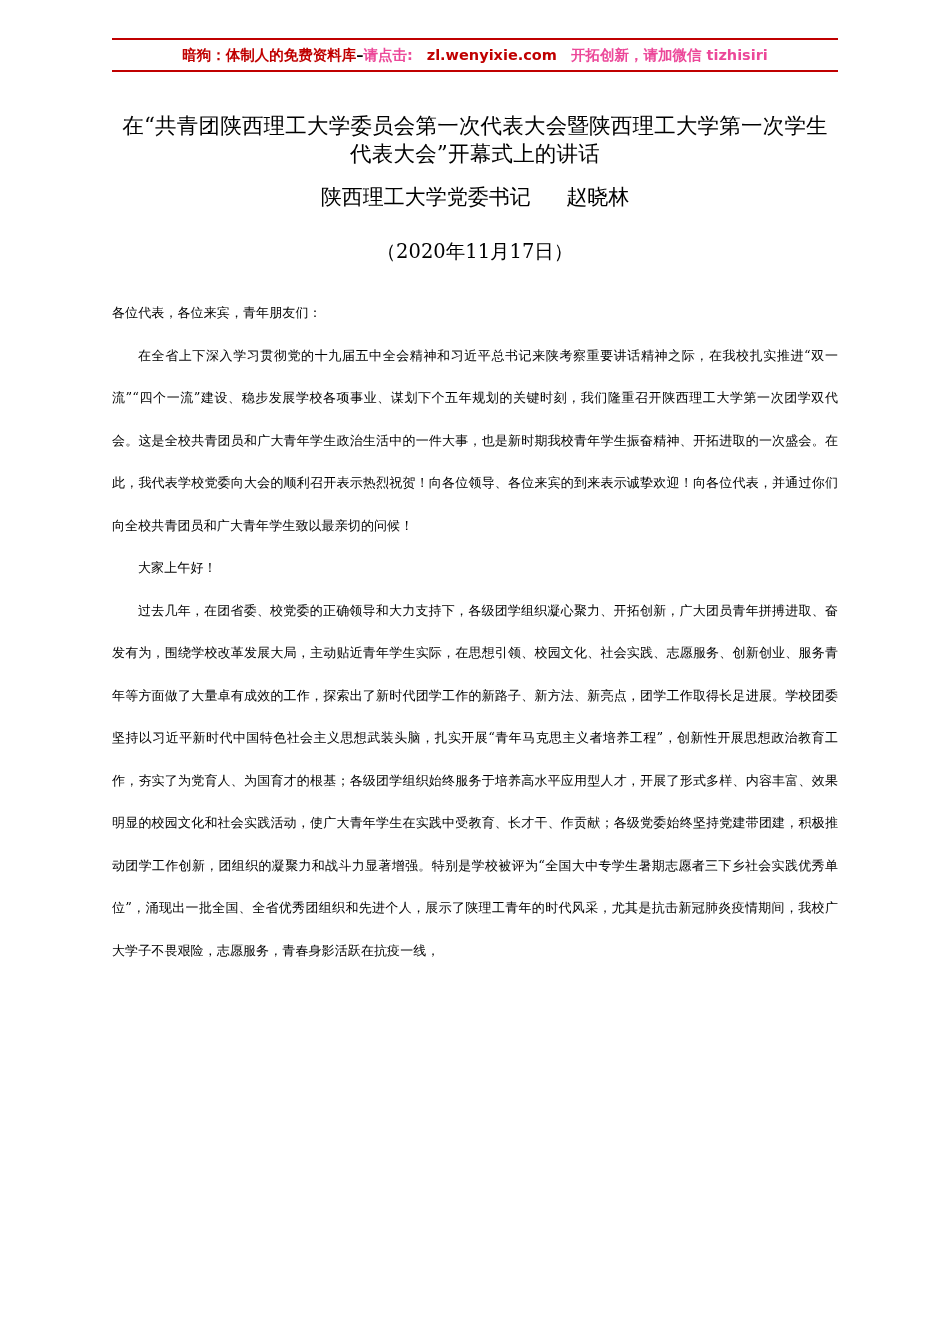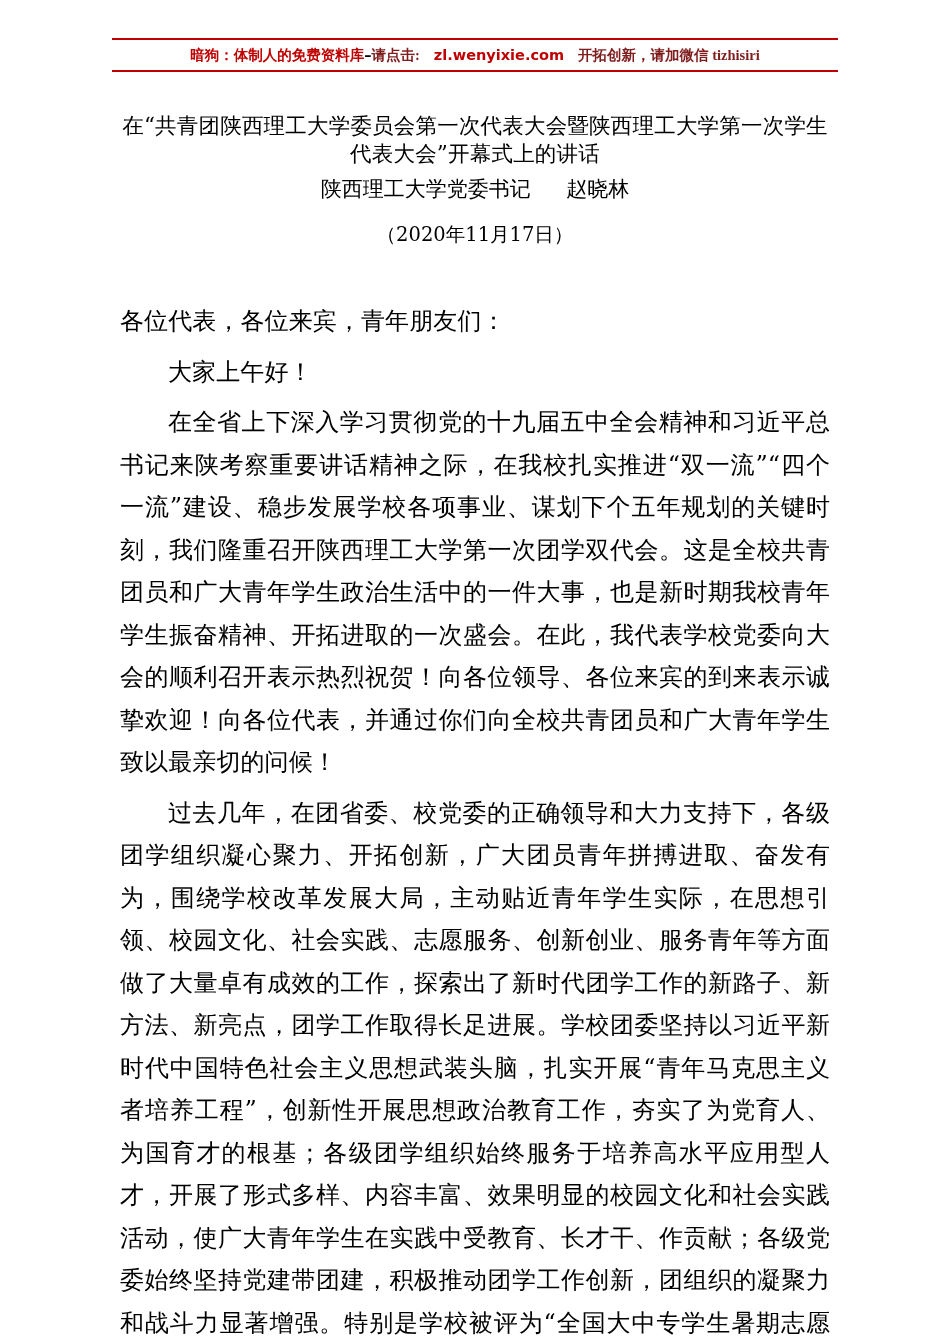--- a/index.html
+++ b/index.html
@@ -41,23 +41,22 @@
   }
   .banner .red {
     color: #c00000;
     font-weight: bold;
   }
   .banner .dash {
     color: #000000;
     font-weight: bold;
   }
   .banner .black {
-    color: #7f1d1d;
+    color: #ec4899;
     font-weight: bold;
-    font-family: Liberation Serif, serif;
   }
   .banner .link {
     color: #c00000;
     font-weight: bold;
   }
   .banner .spacer { display: inline-block; width: 14px; }
 
   
   .title-block {
     position: absolute;
@@ -68,39 +67,39 @@
   }
   .doc-title {
     font-size: 21.5px;
     line-height: 28px;
     letter-spacing: 0.2px;
     font-family: "DejaVu Serif", serif;
   }
   .doc-subtitle {
     font-size: 21px;
     line-height: 38px;
-    margin-top: 2px;
+    margin-top: 10px;
   }
   .doc-subtitle .gap { display: inline-block; width: 22px; }
   .doc-date {
     font-size: 19.5px;
     line-height: 36px;
-    margin-top: 9px;
+    margin-top: 18px;
   }
 
   
   .body-text {
     position: absolute;
     left: 112px;
     top: 292px;
     width: 726px;
   }
   .body-text p {
-    margin: 8px;
-    font-size: 24px;
+    margin: 0;
+    font-size: 13px;
     line-height: 42.5px;
     text-align: justify;
     text-justify: inter-ideograph;
     letter-spacing: 0.1px;
   }
   .body-text p.indent { text-indent: 2em; }
 </style>
 </head>
 <body>
 
@@ -121,18 +120,18 @@
     <div class="doc-subtitle">
       <span>陕西理工大学党委书记</span>
       <span class="gap"></span>
       <span>赵晓林</span>
     </div>
     <div class="doc-date">（2020年11月17日）</div>
   </div>
 
   <div class="body-text">
     <p>各位代表，各位来宾，青年朋友们：</p>
+    <p class="indent">在全省上下深入学习贯彻党的十九届五中全会精神和习近平总书记来陕考察重要讲话精神之际，在我校扎实推进“双一流”“四个一流”建设、稳步发展学校各项事业、谋划下个五年规划的关键时刻，我们隆重召开陕西理工大学第一次团学双代会。这是全校共青团员和广大青年学生政治生活中的一件大事，也是新时期我校青年学生振奋精神、开拓进取的一次盛会。在此，我代表学校党委向大会的顺利召开表示热烈祝贺！向各位领导、各位来宾的到来表示诚挚欢迎！向各位代表，并通过你们向全校共青团员和广大青年学生致以最亲切的问候！</p>
     <p class="indent">大家上午好！</p>
-    <p class="indent">在全省上下深入学习贯彻党的十九届五中全会精神和习近平总书记来陕考察重要讲话精神之际，在我校扎实推进“双一流”“四个一流”建设、稳步发展学校各项事业、谋划下个五年规划的关键时刻，我们隆重召开陕西理工大学第一次团学双代会。这是全校共青团员和广大青年学生政治生活中的一件大事，也是新时期我校青年学生振奋精神、开拓进取的一次盛会。在此，我代表学校党委向大会的顺利召开表示热烈祝贺！向各位领导、各位来宾的到来表示诚挚欢迎！向各位代表，并通过你们向全校共青团员和广大青年学生致以最亲切的问候！</p>
     <p class="indent">过去几年，在团省委、校党委的正确领导和大力支持下，各级团学组织凝心聚力、开拓创新，广大团员青年拼搏进取、奋发有为，围绕学校改革发展大局，主动贴近青年学生实际，在思想引领、校园文化、社会实践、志愿服务、创新创业、服务青年等方面做了大量卓有成效的工作，探索出了新时代团学工作的新路子、新方法、新亮点，团学工作取得长足进展。学校团委坚持以习近平新时代中国特色社会主义思想武装头脑，扎实开展“青年马克思主义者培养工程”，创新性开展思想政治教育工作，夯实了为党育人、为国育才的根基；各级团学组织始终服务于培养高水平应用型人才，开展了形式多样、内容丰富、效果明显的校园文化和社会实践活动，使广大青年学生在实践中受教育、长才干、作贡献；各级党委始终坚持党建带团建，积极推动团学工作创新，团组织的凝聚力和战斗力显著增强。特别是学校被评为“全国大中专学生暑期志愿者三下乡社会实践优秀单位”，涌现出一批全国、全省优秀团组织和先进个人，展示了陕理工青年的时代风采，尤其是抗击新冠肺炎疫情期间，我校广大学子不畏艰险，志愿服务，青春身影活跃在抗疫一线，</p>
   </div>
 
 </div>
 
 </body></html>

